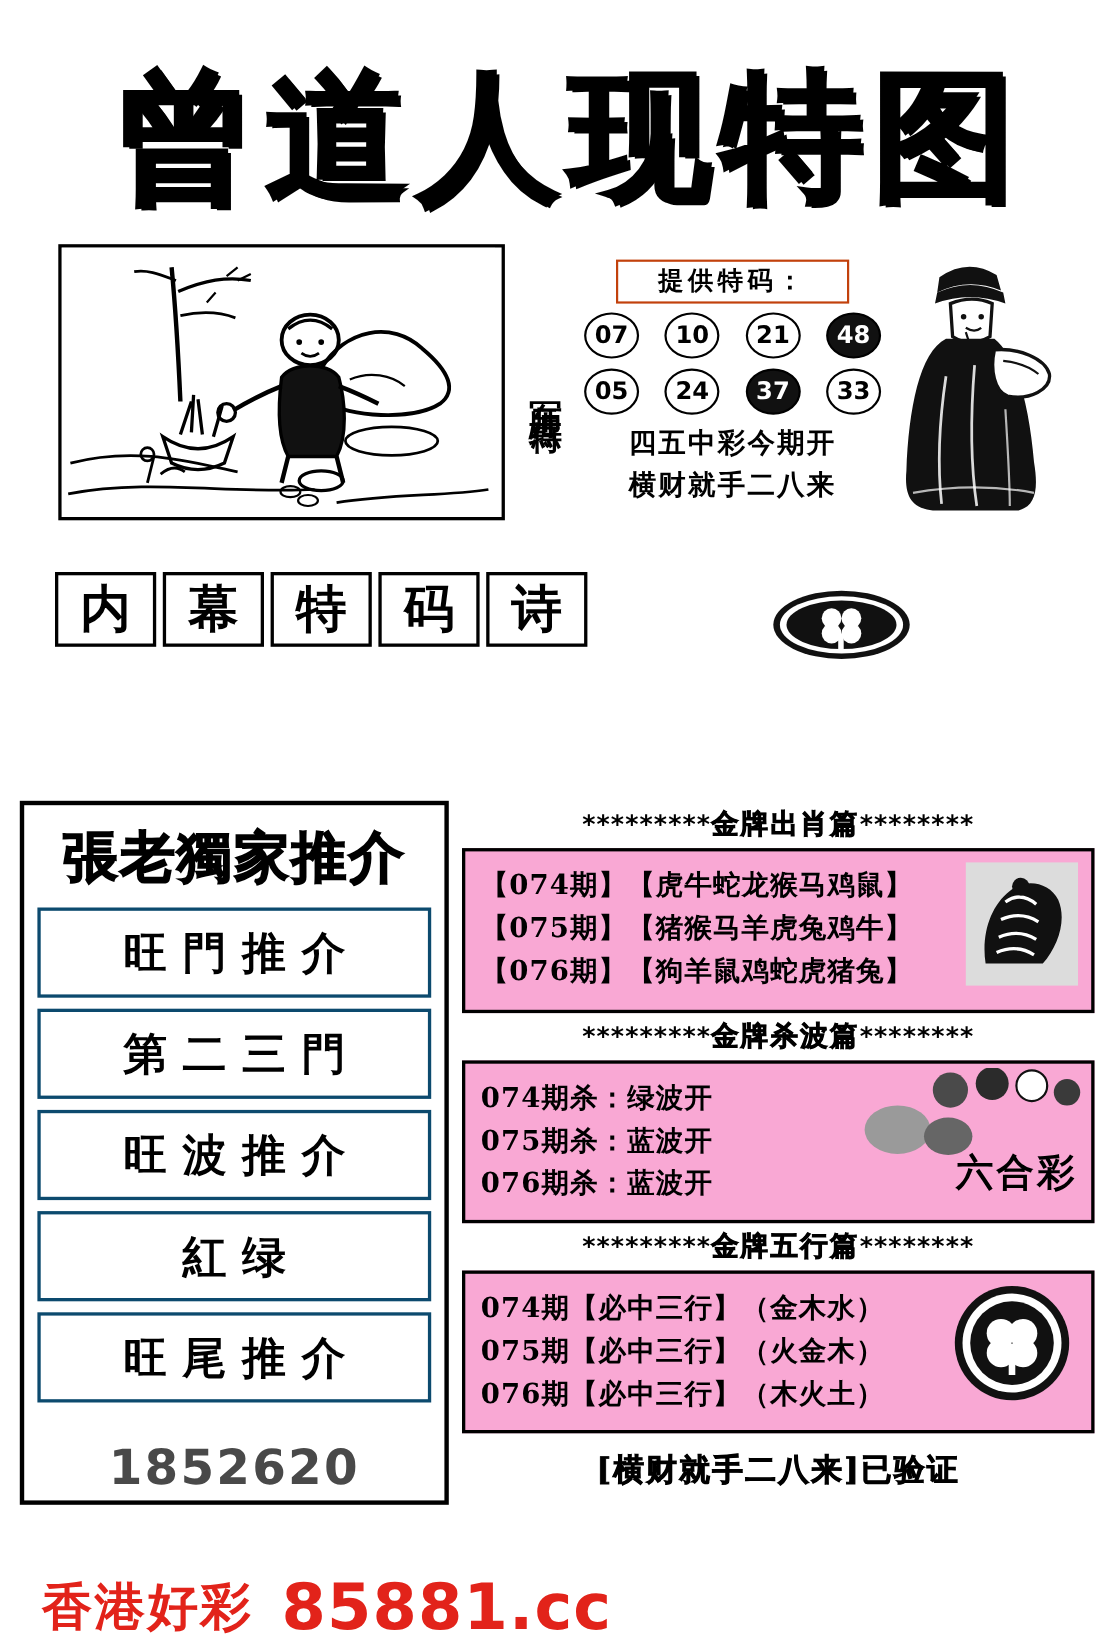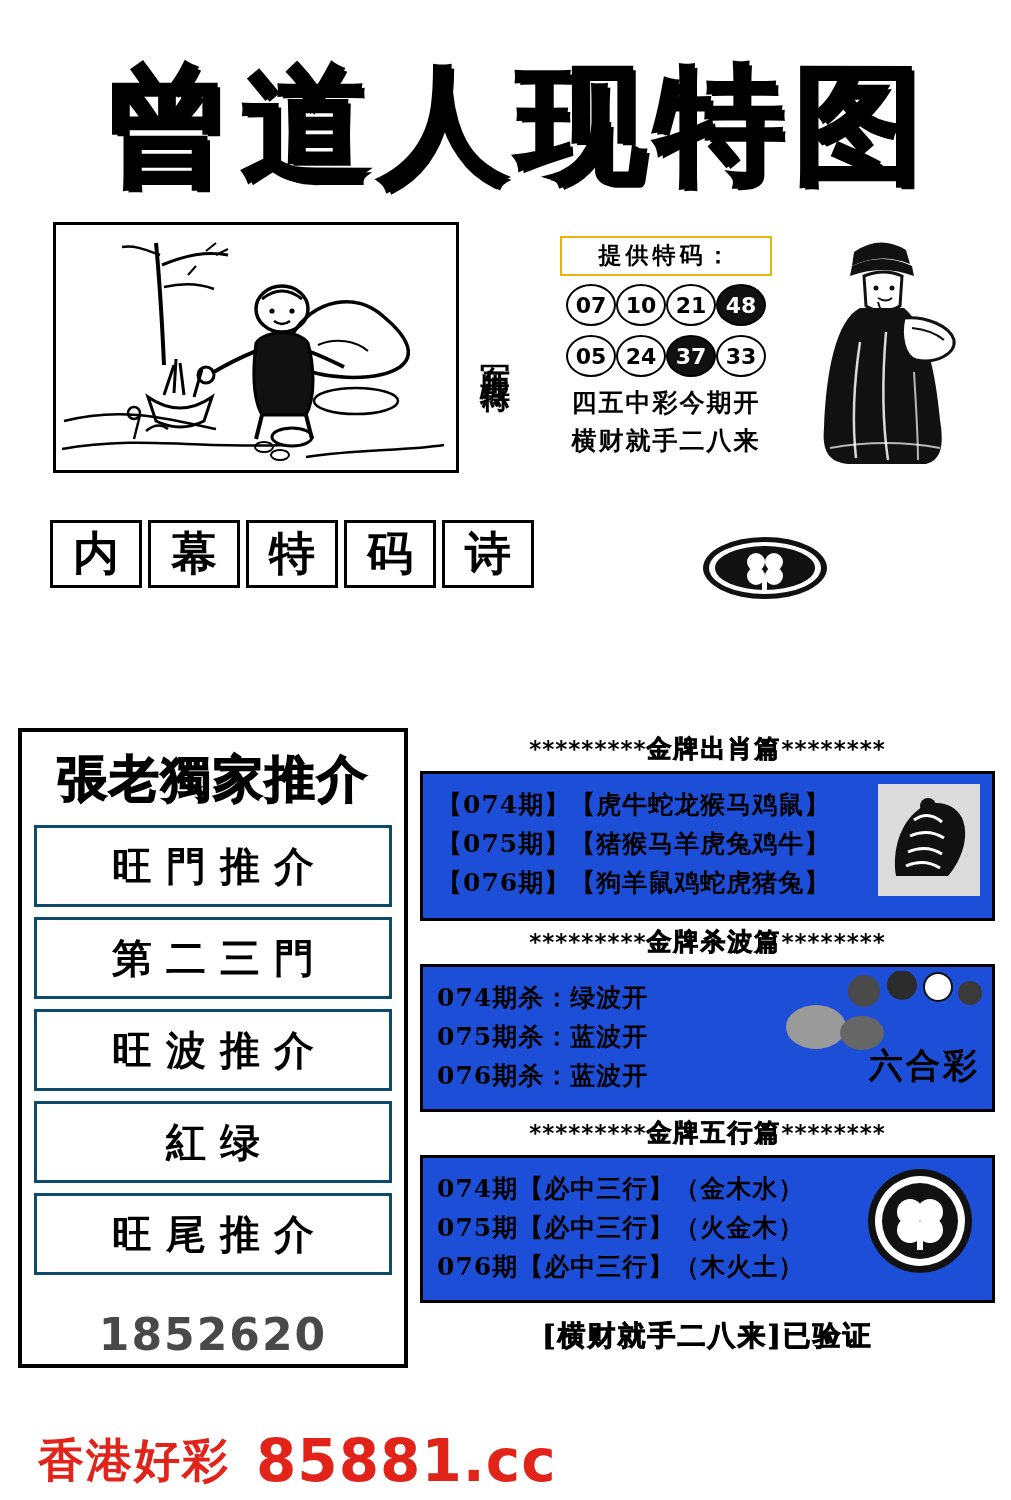--- a/index.html
+++ b/index.html
@@ -74,33 +74,33 @@
     height: 180px;
   }
 
   .codes-block {
     position: absolute;
     left: 478px;
     top: 14px;
     width: 270px;
   }
   .codes-head {
-    border: 2px solid #eab308;
+    border: 2px solid #c2410c;
     text-align: center;
     font-family: "DejaVu Serif", serif;
     font-weight: bold;
     font-size: 23px;
     letter-spacing: 4px;
     padding: 2px 0 3px;
     width: 208px;
     margin: 0 auto 8px;
   }
   .ball-row {
     display: flex;
-    justify-content: center;
+    justify-content: space-between;
     margin-bottom: 9px;
   }
   .ball {
     width: 46px;
     height: 38px;
     border-radius: 50%;
     border: 2px solid #000;
     display: flex;
     align-items: center;
     justify-content: center;
@@ -242,21 +242,21 @@
   .stars .name {
     font-family: "DejaVu Serif", serif;
     font-size: 25px;
     letter-spacing: 2px;
     -webkit-text-stroke: 0.8px #000;
   }
   .rp-box {
     border: 3px solid #000;
     position: relative;
     box-sizing: border-box;
-    background: #1d4ed8;
+    background: #f9a8d4;
   }
   .rp-lines {
     padding: 12px 0 10px 14px;
     font-family: "DejaVu Serif", serif;
     font-weight: bold;
     font-size: 25px;
     line-height: 1.55;
     letter-spacing: 1px;
   }
   .rp-art {

